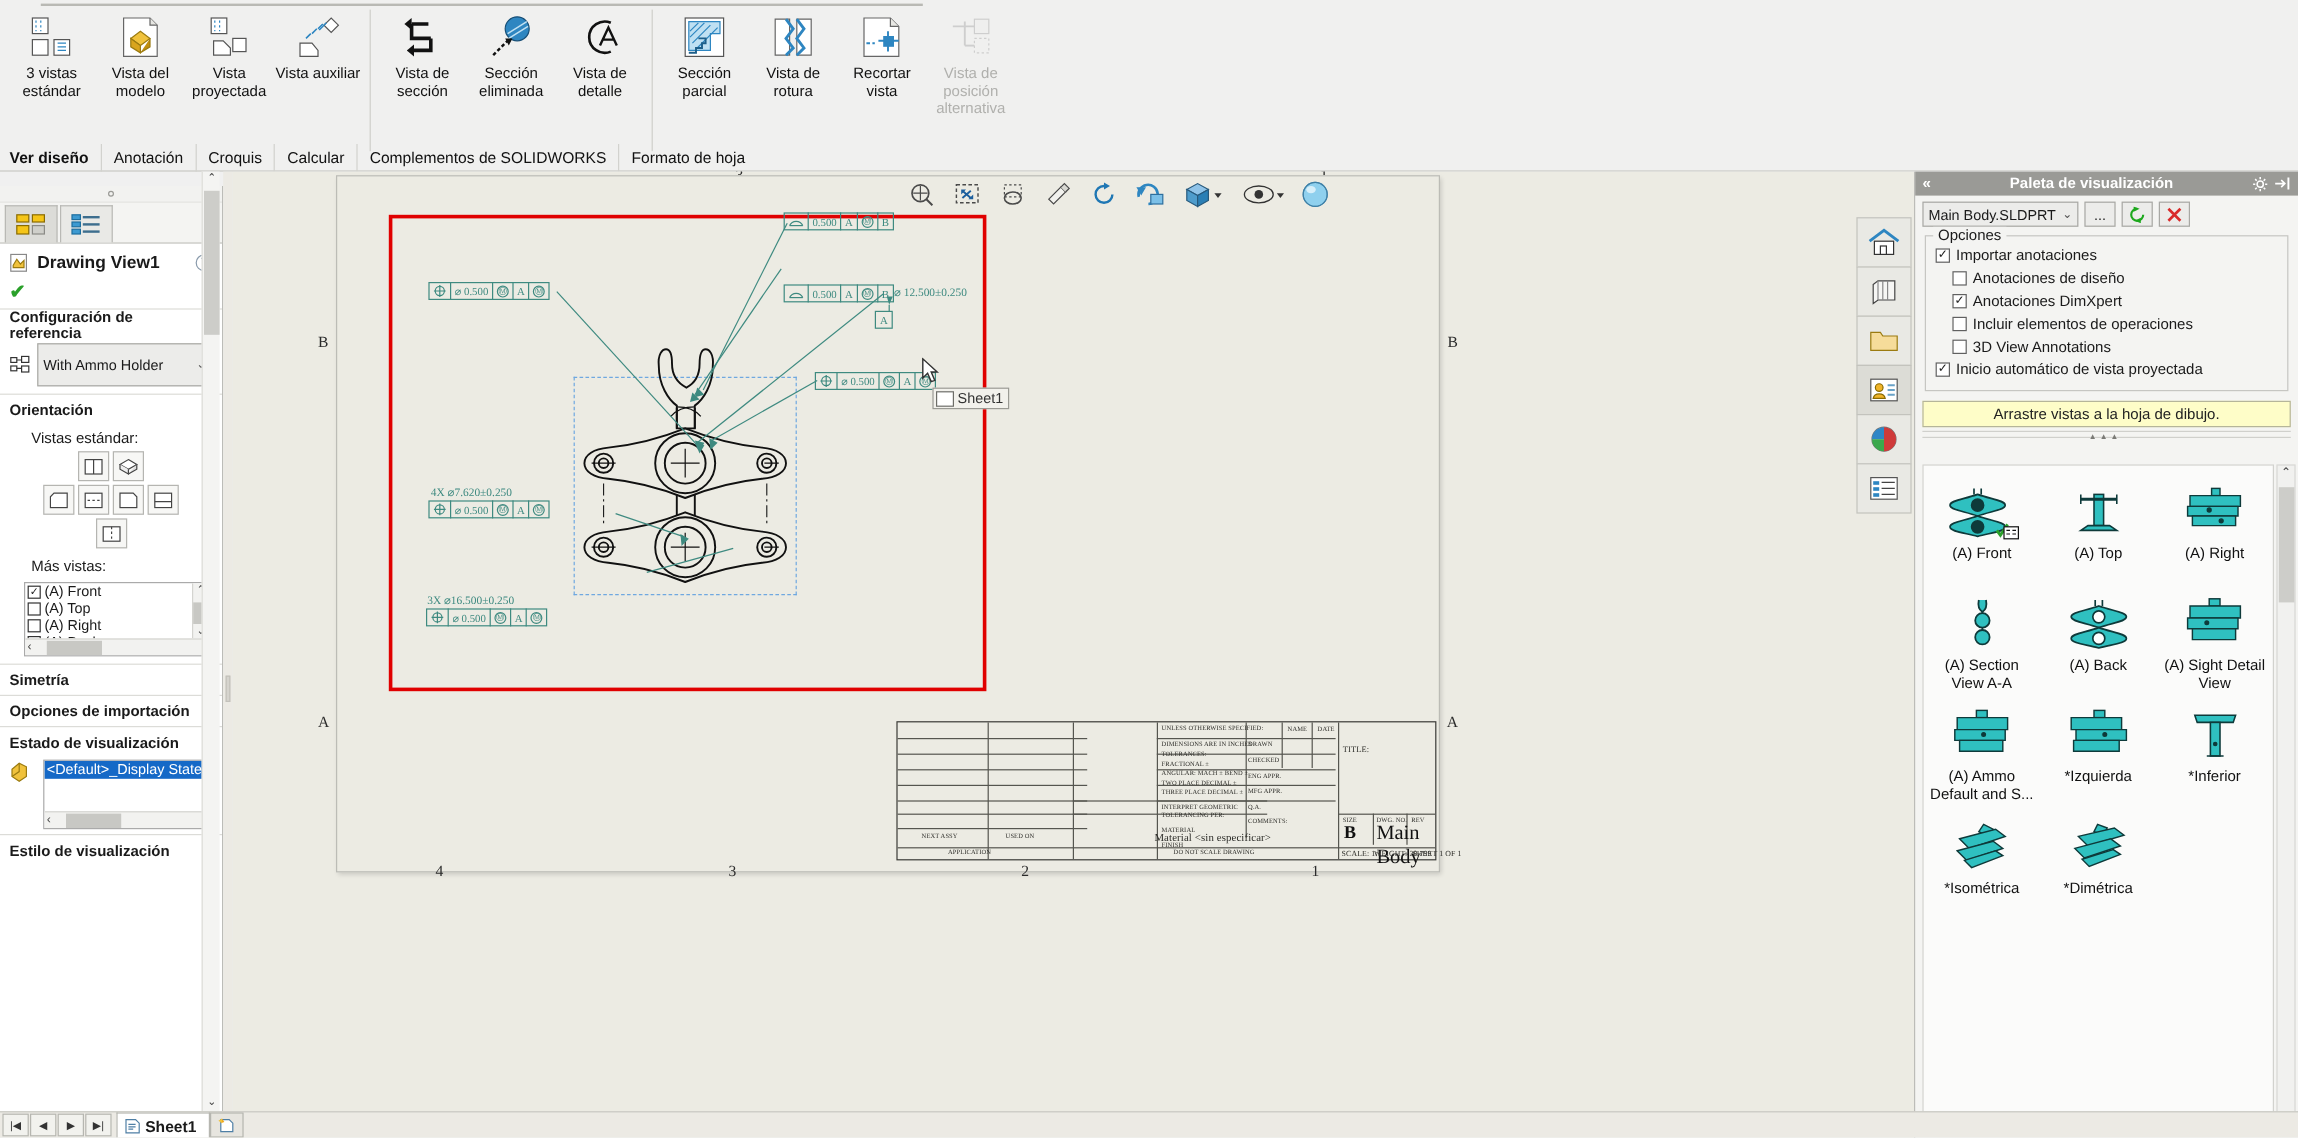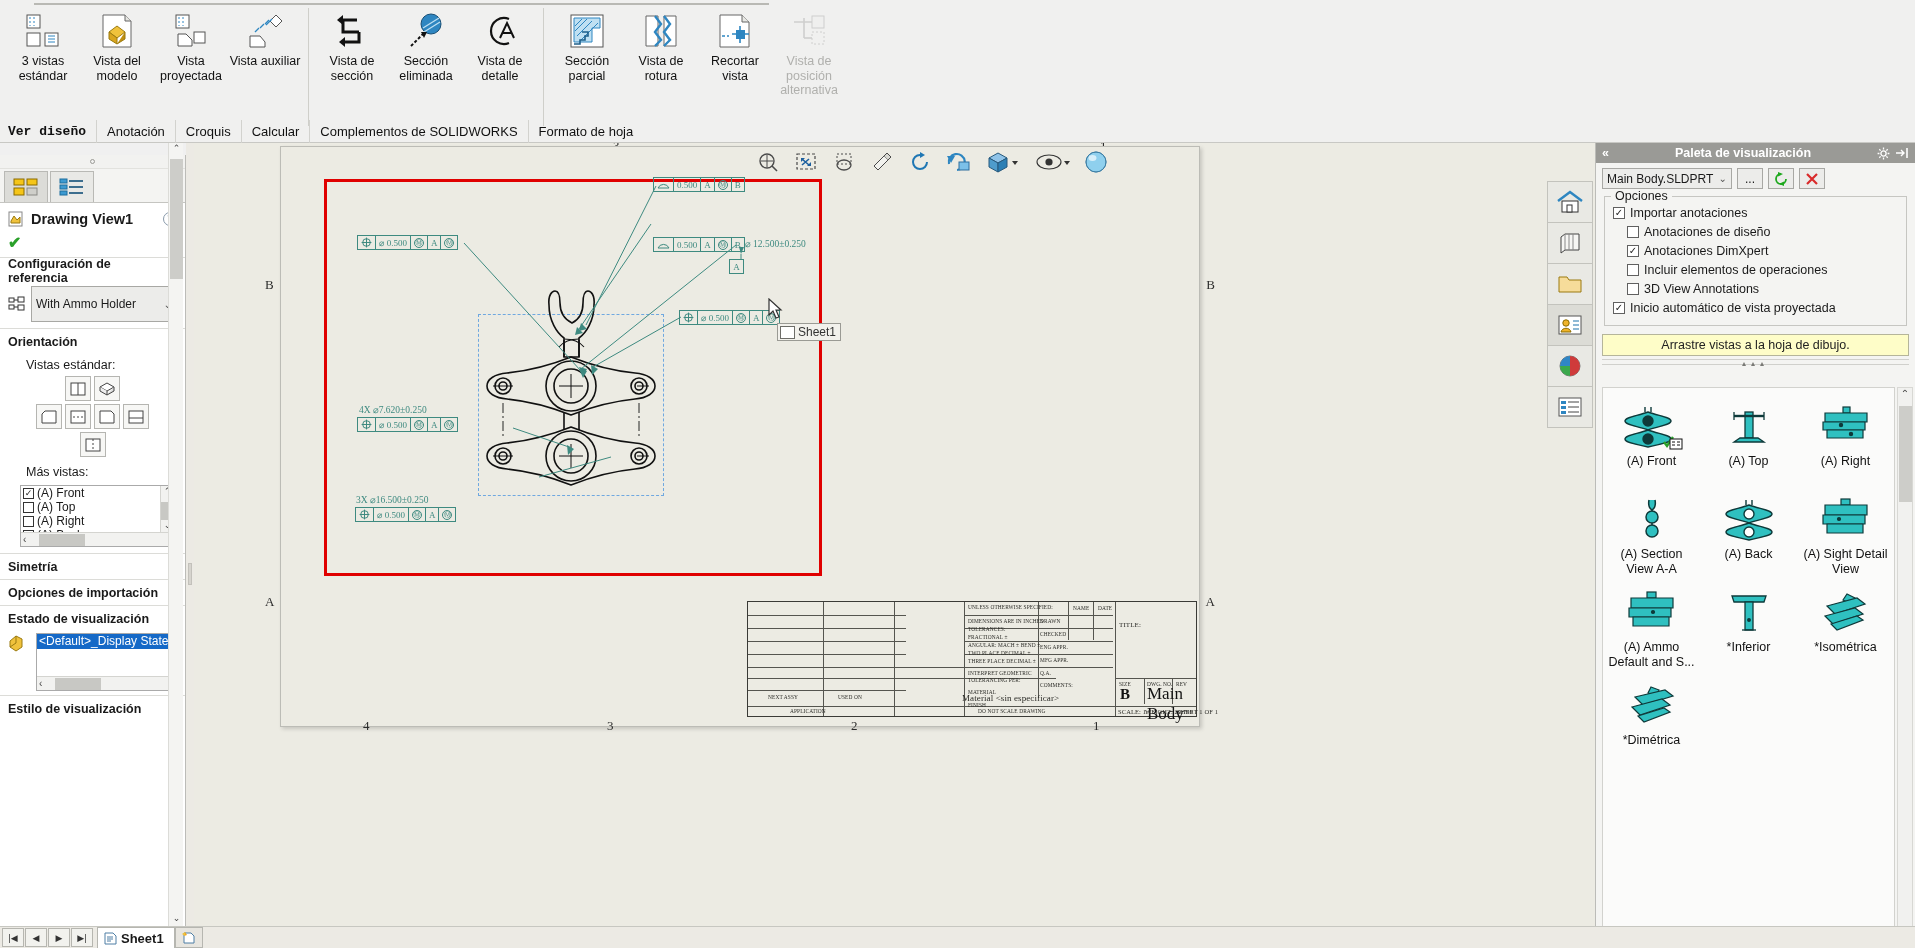--- a/index.html
+++ b/index.html
@@ -39,21 +39,21 @@
   
   .tabbar {
     position: absolute; left: 0; top: 118px; height: 25px; width: 1250px;
     display: flex; align-items: flex-end;
   }
   .tab {
     height: 23px; line-height: 23px; padding: 0 10px; font-size: 13px;
     border-left: 1px solid #d2d2ce; color: #111; white-space: nowrap;
     background: transparent;
   }
-  .tab.first { border-left: none; font-weight: bold; padding-left: 8px; font-family: Liberation Mono, monospace; }
+  .tab.first { border-left: none; font-weight: bold; padding-left: 8px; }
   .tab.active { font-weight: bold; }
 
   
   .leftpane {
     position: absolute; left: 0; top: 155px; width: 186px; height: 785px;
     background: #fff; border-right: 1px solid #bcbcb8; overflow: hidden;
   }
   .pm-handle { height: 14px; background: #f2f2f0; border-bottom: 1px solid #e2e2de;
                display:flex; align-items:center; justify-content:center; }
   .pm-handle .dot { width:5px;height:5px;border:1px solid #9a9a96;border-radius:50%; }
@@ -1096,20 +1096,34 @@
                   <path d="M10 27 H46 V36 H10 Z"></path>
                   <circle cx="30" cy="22" r="1.5" fill="#0e3a3a"></circle>
                 </g>
               </svg>
             </div>
             <div class="cap">(A) Ammo Default and S...</div>
           </div>
           <div class="pcell">
             <div class="thumb">
               <svg width="58" height="46" viewBox="0 0 58 46">
+                <g stroke="#0e3a3a" stroke-width="1.2" fill="#2fc0c0">
+                  <rect x="25" y="2" width="9" height="6"></rect>
+                  <path d="M6 8 H48 V18 H6 Z"></path>
+                  <path d="M10 18 H52 V27 H10 Z"></path>
+                  <path d="M8 27 H46 V36 H8 Z"></path>
+                  <circle cx="34" cy="22" r="1.5" fill="#0e3a3a"></circle>
+                </g>
+              </svg>
+            </div>
+            <div class="cap">*Izquierda</div>
+          </div>
+          <div class="pcell">
+            <div class="thumb">
+              <svg width="58" height="46" viewBox="0 0 58 46">
                 <g stroke="#0e3a3a" stroke-width="1.3" fill="#2fc0c0">
                   <path d="M12 6 H46 L44 12 H14 Z"></path>
                   <rect x="25" y="12" width="8" height="28"></rect>
                   <path d="M22 40 H36"></path>
                   <circle cx="29" cy="30" r="1.3" fill="#0e3a3a"></circle>
                 </g>
               </svg>
             </div>
             <div class="cap">*Inferior</div>
           </div>

